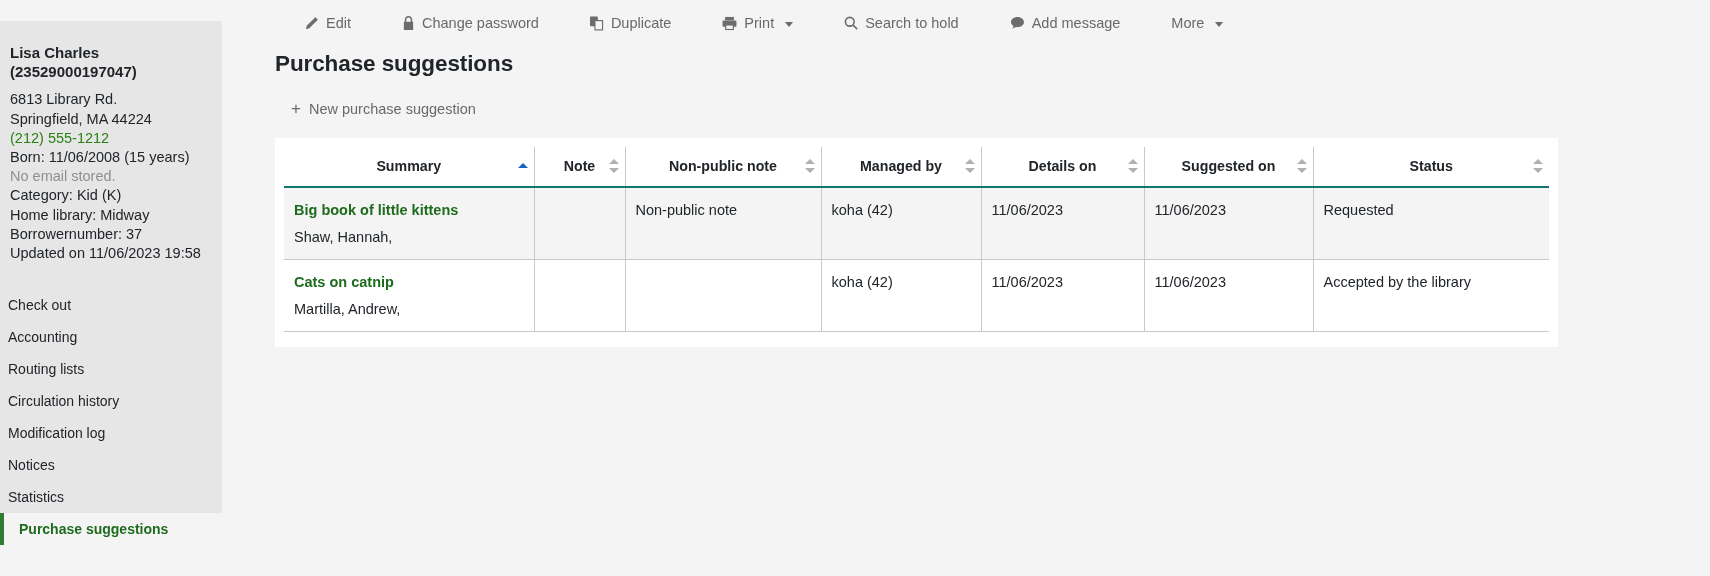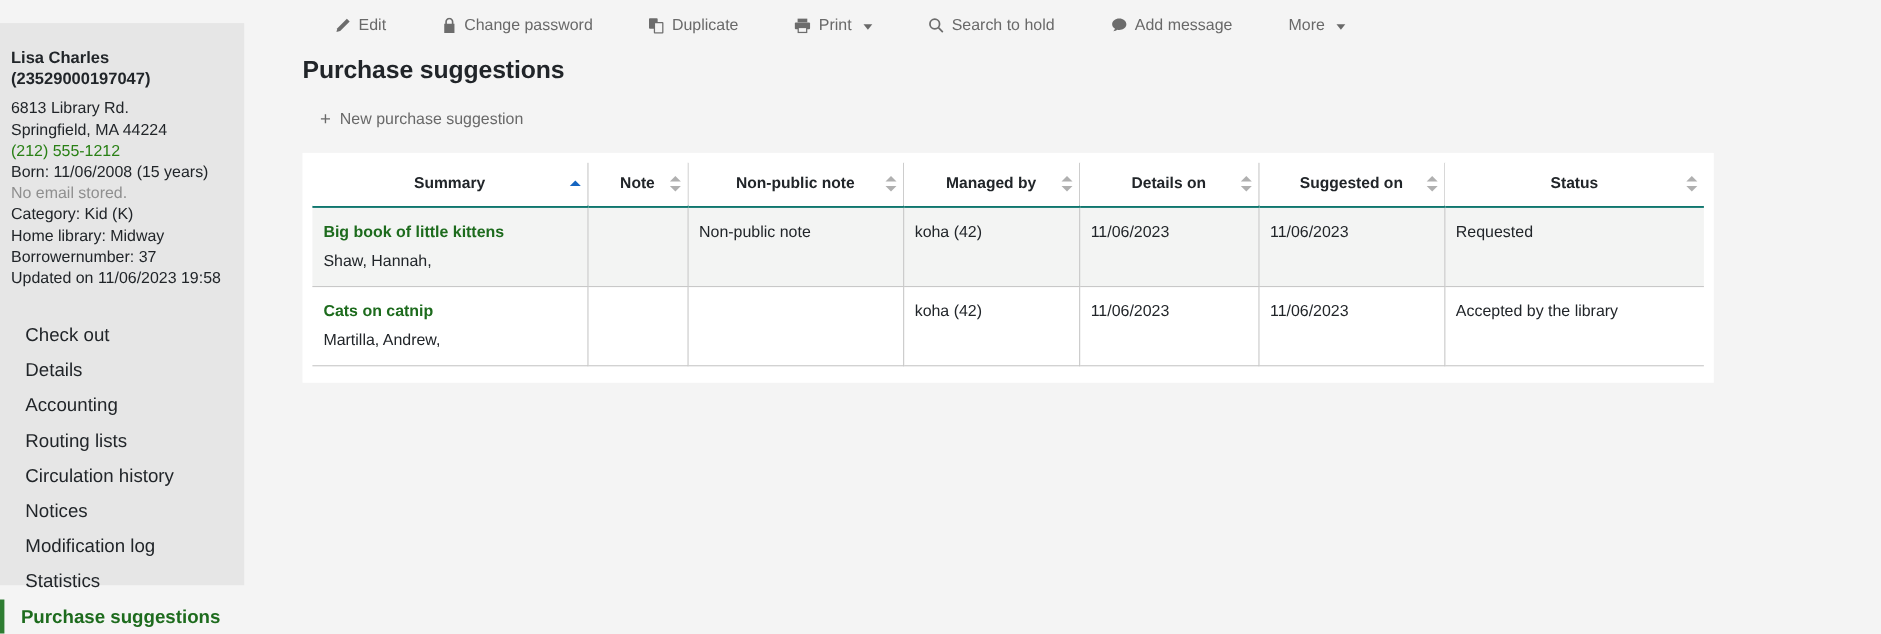--- a/index.html
+++ b/index.html
@@ -34,22 +34,22 @@
     margin-bottom: 9px;
     color: #212529;
   }
   .patron-line { white-space: nowrap; }
   .patron-phone { color: #298015; }
   .patron-muted { color: #8f8f8f; }
 
   .nav-list { margin-top: 12px; }
   .nav-item {
     display: block;
-    padding: 9px 0 9px 19px;
-    font-size: 17px;
+    padding: 9px 0 9px 4px;
+    font-size: 14px;
     color: #212529;
     line-height: 14px;
     border-left: 4px solid transparent;
     text-decoration: none;
     cursor: pointer;
   }
   .nav-item.active {
     background: #f4f4f4;
     border-left: 4px solid #2e7d32;
     color: #1d6b1d;
@@ -204,26 +204,25 @@
       <div class="patron-line patron-phone">(212) 555-1212</div>
       <div class="patron-line">Born: 11/06/2008 (15 years)</div>
       <div class="patron-line patron-muted">No email stored.</div>
       <div class="patron-line">Category: Kid (K)</div>
       <div class="patron-line">Home library: Midway</div>
       <div class="patron-line">Borrowernumber: 37</div>
       <div class="patron-line">Updated on 11/06/2023 19:58</div>
     </div>
     <nav class="nav-list" id="nav-list">
         <a class="nav-item"><span>Check out</span></a>
-        <a class="nav-item"><span>Details</span></a>
         <a class="nav-item"><span>Accounting</span></a>
         <a class="nav-item"><span>Routing lists</span></a>
         <a class="nav-item"><span>Circulation history</span></a>
+        <a class="nav-item"><span>Modification log</span></a>
         <a class="nav-item"><span>Notices</span></a>
-        <a class="nav-item"><span>Modification log</span></a>
         <a class="nav-item"><span>Statistics</span></a>
         <a class="nav-item active"><span>Purchase suggestions</span></a>
       </nav>
   </div>
 
   <div class="main">
 
     <div class="toolbar" id="toolbar">
         <div class="tb-btn">
           <span class="ico">

